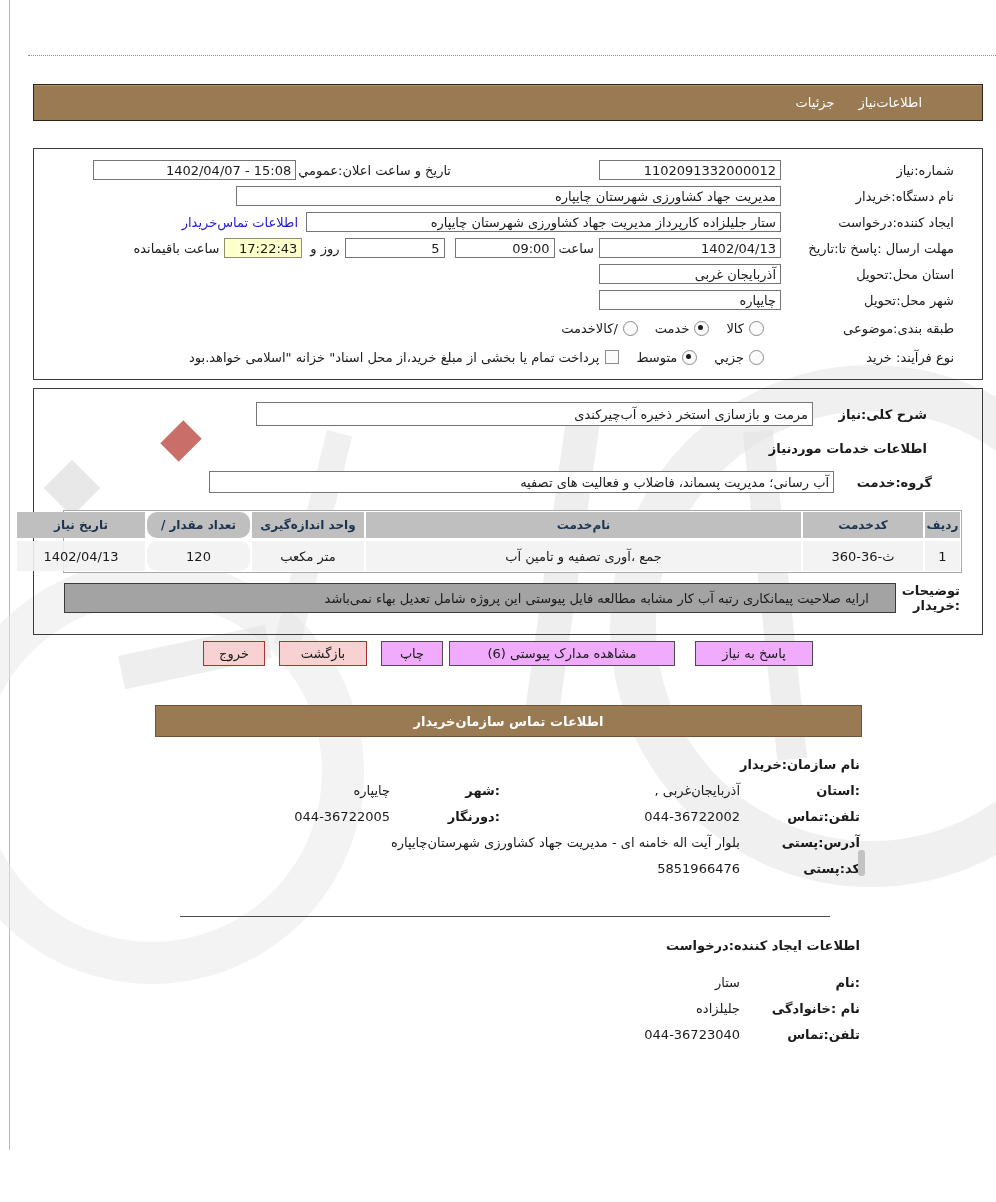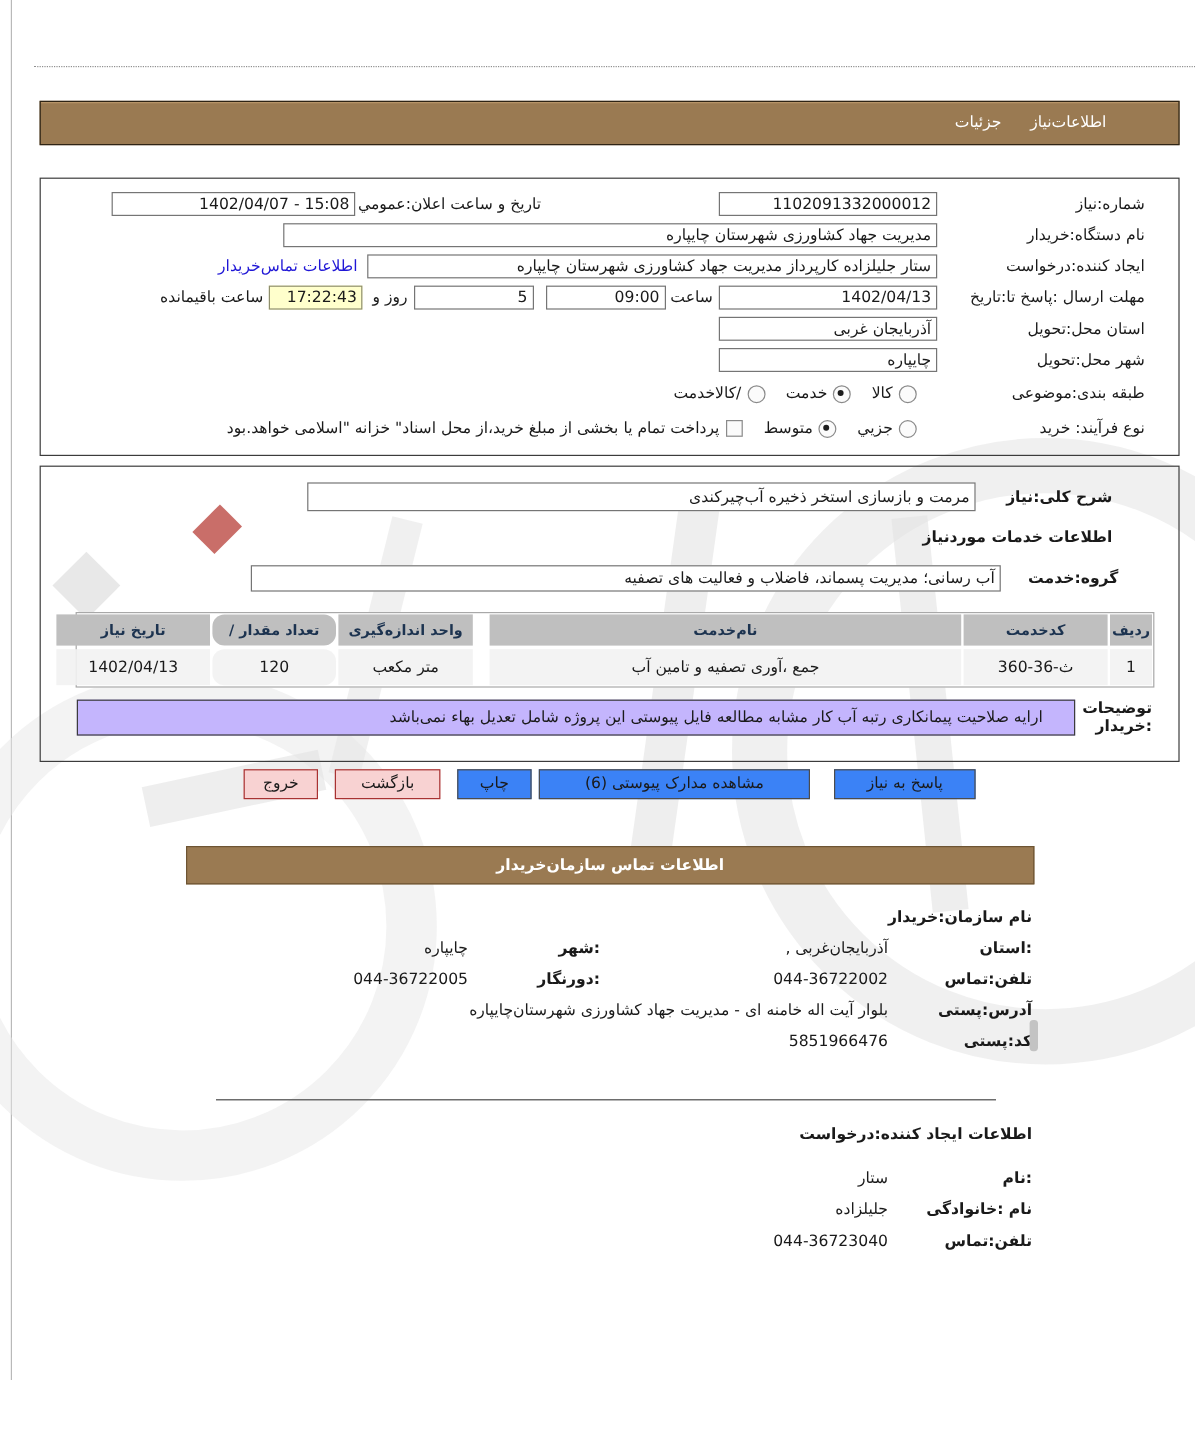--- a/index.html
+++ b/index.html
@@ -56,32 +56,32 @@
   .lblA{width:108px;text-align:right;white-space:nowrap;font-weight:bold;flex:none;}
 
   
   .tbl{margin:16px 0 0 0;width:899px;border:1px solid #a8a8a8;background:#fff;padding:1px;box-sizing:border-box;}
   .thead{display:flex;gap:2px;}
   .th{background:#bfbfbf;color:#1c3350;font-weight:bold;font-size:12px;height:26px;
     display:flex;align-items:center;justify-content:center;box-sizing:border-box;flex:none;}
   .trow{display:flex;gap:2px;margin-top:3px;}
   .td{background:rgba(242,242,242,.9);height:30px;display:flex;align-items:center;justify-content:center;
     box-sizing:border-box;flex:none;}
-  .c1{width:35px;} .c2{width:120px;} .c3{width:393px;margin-left:12px;} .c4{width:112px;} .c5{width:103px;border-radius:10px;} .c6{width:128px;}
+  .c1{width:35px;} .c2{width:120px;} .c3{width:435px;} .c4{width:112px;} .c5{width:103px;border-radius:10px;} .c6{width:128px;}
 
   .remarks{display:flex;margin-top:10px;align-items:center;}
   .remarks-label{width:64px;flex:none;text-align:right;font-weight:bold;line-height:15px;margin-right:2px;}
-  .remarks-box{flex:1;height:30px;margin-left:16px;border:1px solid #3c3c3c;background:#c4b5fd;
+  .remarks-box{flex:1;height:30px;margin-left:16px;border:1px solid #3c3c3c;background:#a3a3a3;
     display:flex;align-items:center;justify-content:flex-start;padding:0 26px 0 8px;box-sizing:border-box;}
 
   
   .btnrow{left:33px;top:641px;width:950px;display:flex;justify-content:center;align-items:center;z-index:2;}
   .btn{height:25px;display:flex;align-items:center;justify-content:center;box-sizing:border-box;
     border:1px solid #4c4c4c;cursor:pointer;white-space:nowrap;}
-  .btn-green{background:#3b82f6;}
+  .btn-green{background:#f0abfc;}
   .btn-pink{background:#f8d2d2;border-color:#a83232;}
   .b-respond{width:118px;}
   .b-attach{width:226px;margin-right:20px;}
   .b-print{width:62px;margin-right:6px;}
   .b-back{width:88px;margin-right:14px;}
   .b-exit{width:62px;margin-right:14px;}
 
   
   .info-block{left:150px;width:710px;z-index:2;}
   .contact{top:757px;}

